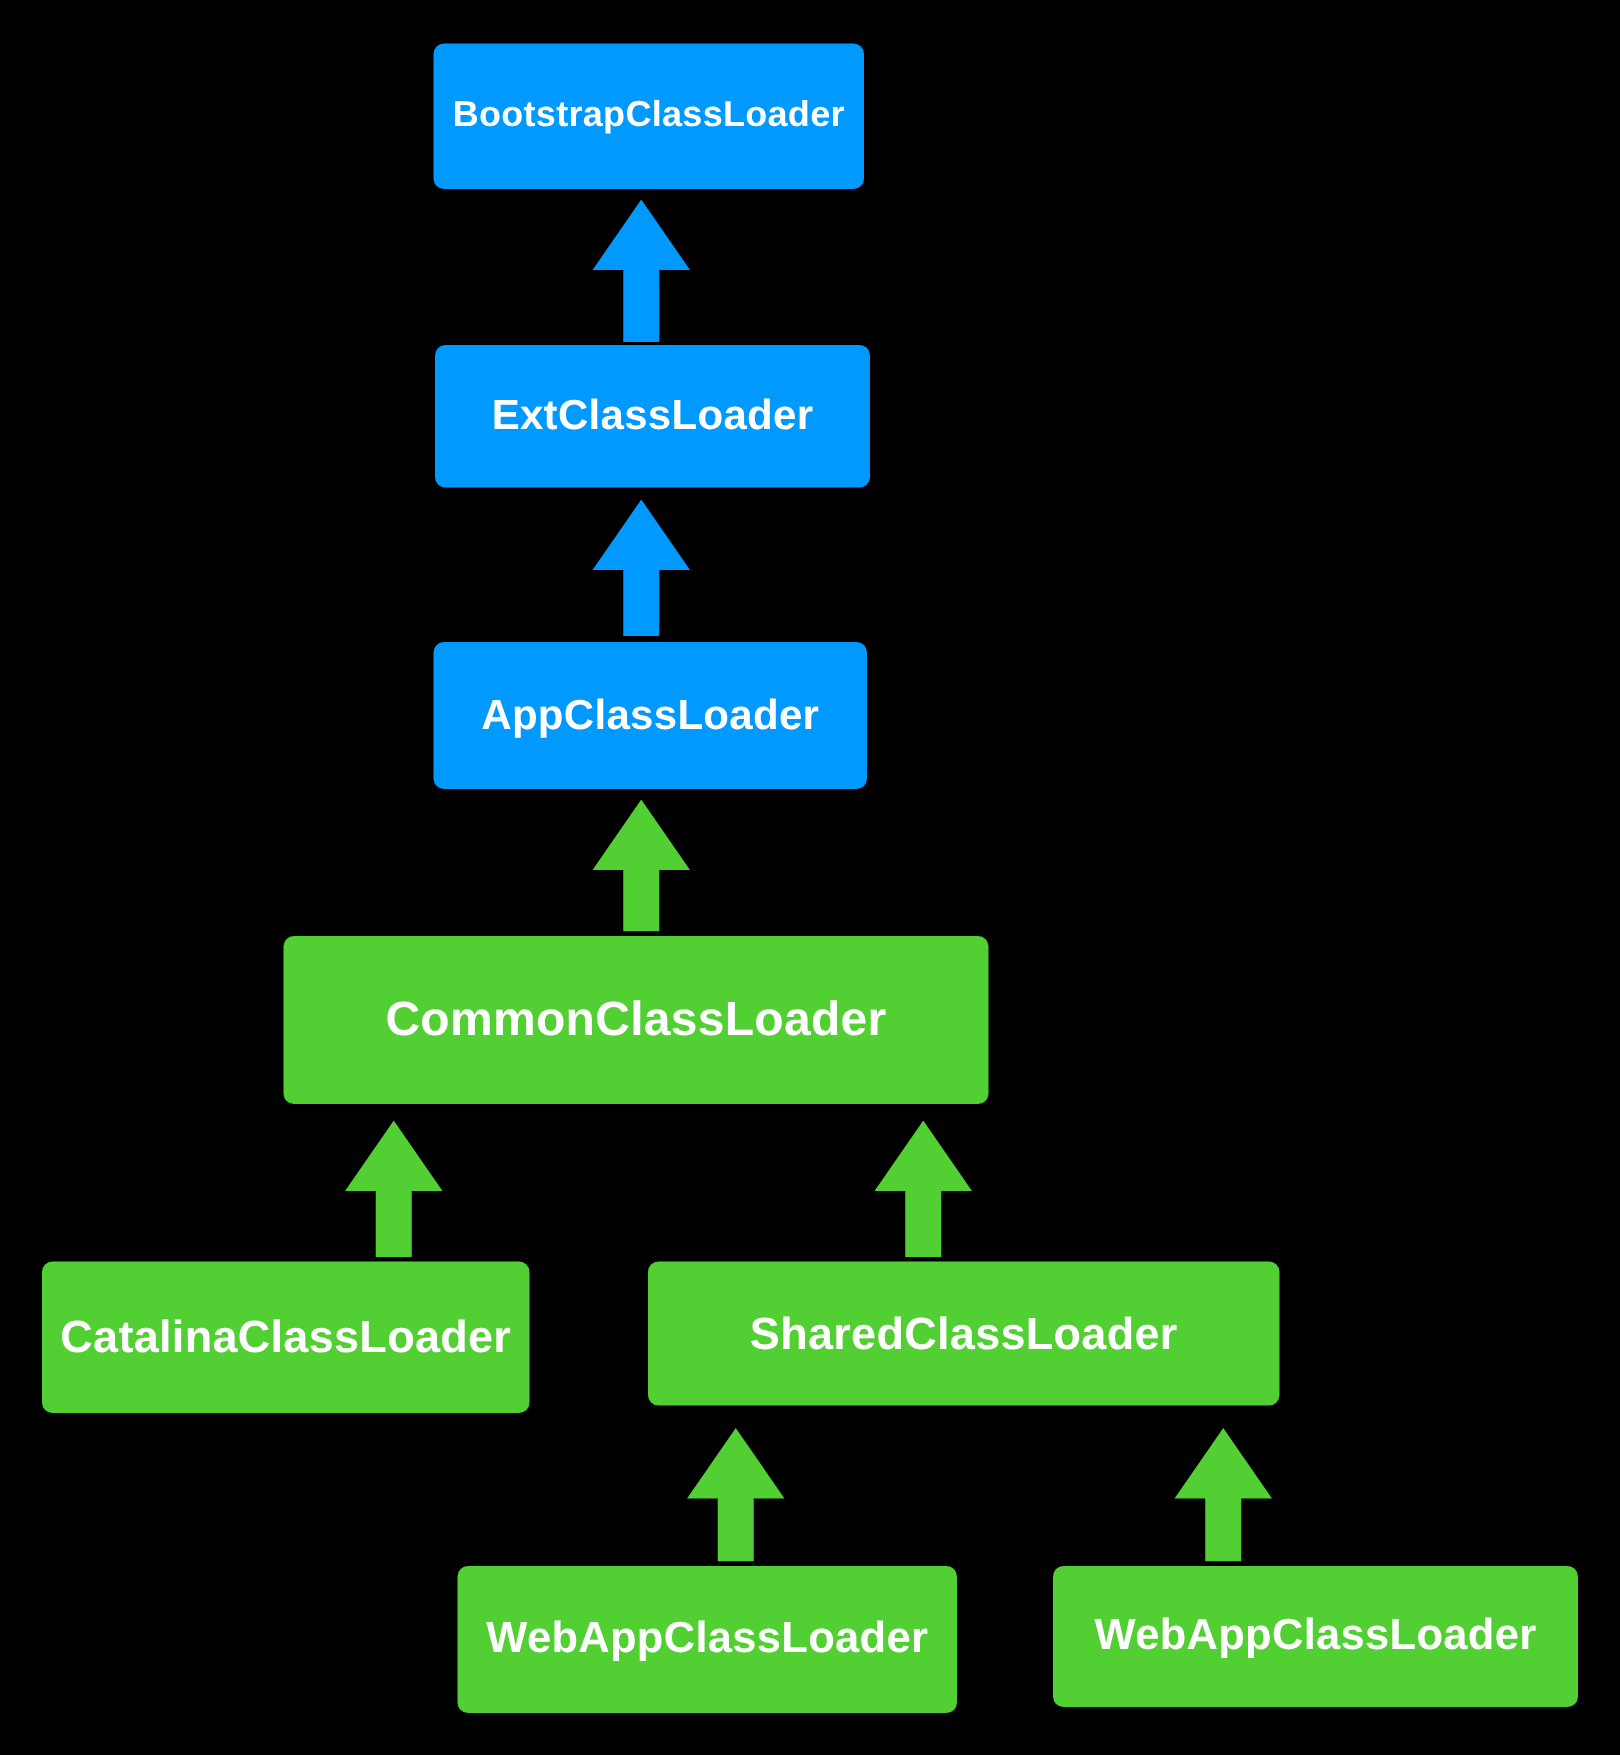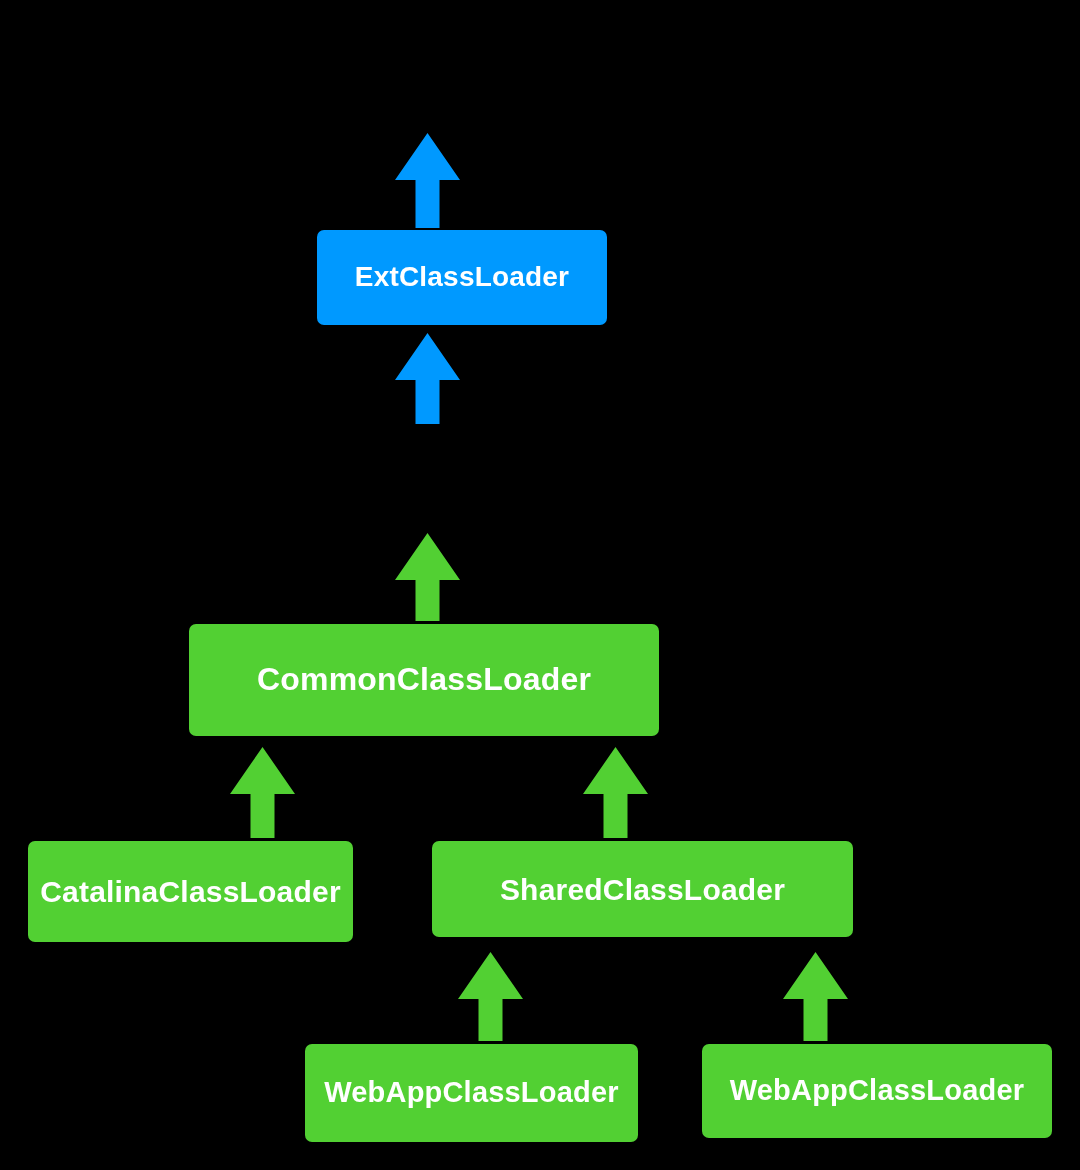--- a/index.html
+++ b/index.html
@@ -77,22 +77,28 @@
     <div class="arrow" style="left: 457.5px; top: 952px; width: 65px; height: 89px;">
       <svg width="65" height="89" viewBox="0 0 65 89">
         <polygon points="32.5,0 65,47 44.5,47 44.5,89 20.5,89 20.5,47 0,47" fill="#52d033"></polygon>
       </svg>
     </div>
     <div class="arrow" style="left: 782.5px; top: 952px; width: 65px; height: 89px;">
       <svg width="65" height="89" viewBox="0 0 65 89">
         <polygon points="32.5,0 65,47 44.5,47 44.5,89 20.5,89 20.5,47 0,47" fill="#52d033"></polygon>
       </svg>
     </div>
-    <div class="node blue" style="left: 290px; top: 230px; width: 290px; height: 95px; background: rgb(0, 153, 255); font-size: 28px; margin-left: 27px;">
+    <div class="node blue" style="left: 289px; top: 29px; width: 287px; height: 97px; background: rgb(0, 153, 255); font-size: 24px;">
+      <span class="node-label">BootstrapClassLoader</span>
+    </div>
+    <div class="node blue" style="left: 290px; top: 230px; width: 290px; height: 95px; background: rgb(0, 153, 255); font-size: 28px;">
       <span class="node-label">ExtClassLoader</span>
+    </div>
+    <div class="node blue" style="left: 289px; top: 428px; width: 289px; height: 98px; background: rgb(0, 153, 255); font-size: 28px;">
+      <span class="node-label">AppClassLoader</span>
     </div>
     <div class="node green" style="left: 189px; top: 624px; width: 470px; height: 112px; background: rgb(82, 208, 51); font-size: 32px; text-align: right;">
       <span class="node-label">CommonClassLoader</span>
     </div>
     <div class="node green" style="left: 28px; top: 841px; width: 325px; height: 101px; background: rgb(82, 208, 51); font-size: 30px;">
       <span class="node-label">CatalinaClassLoader</span>
     </div>
     <div class="node green" style="left: 432px; top: 841px; width: 421px; height: 96px; background: rgb(82, 208, 51); font-size: 30px;">
       <span class="node-label">SharedClassLoader</span>
     </div>

